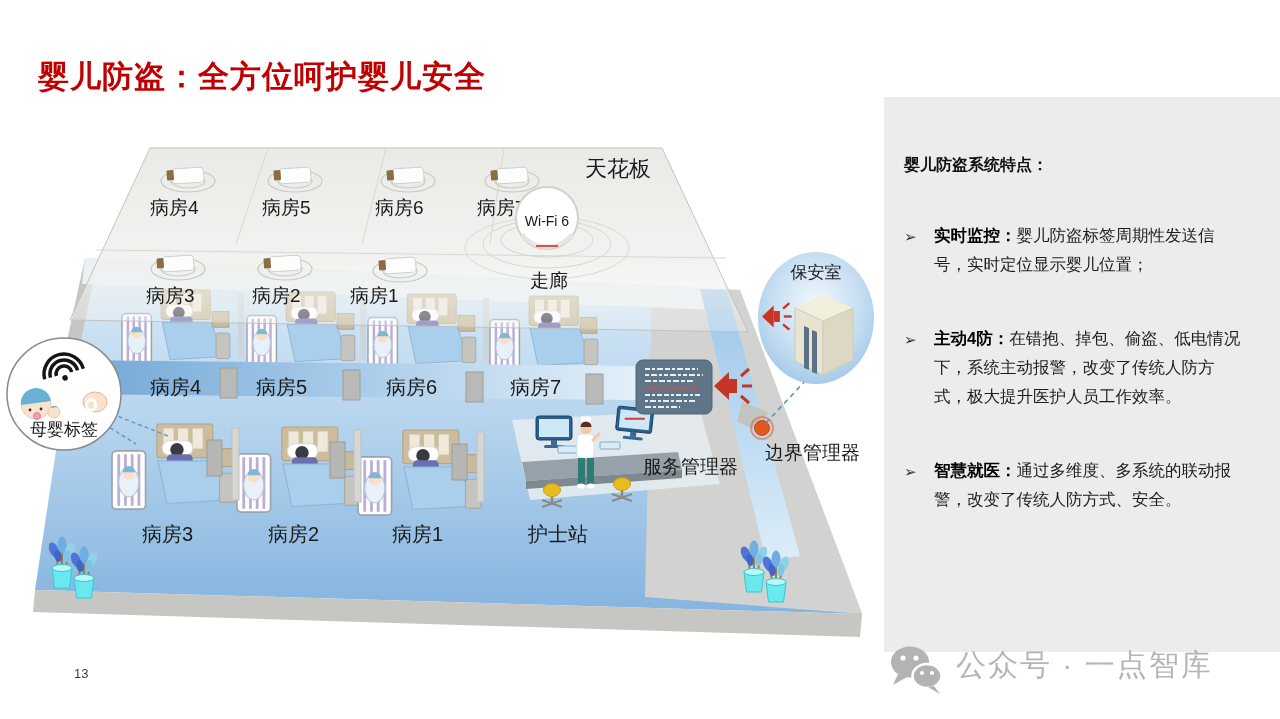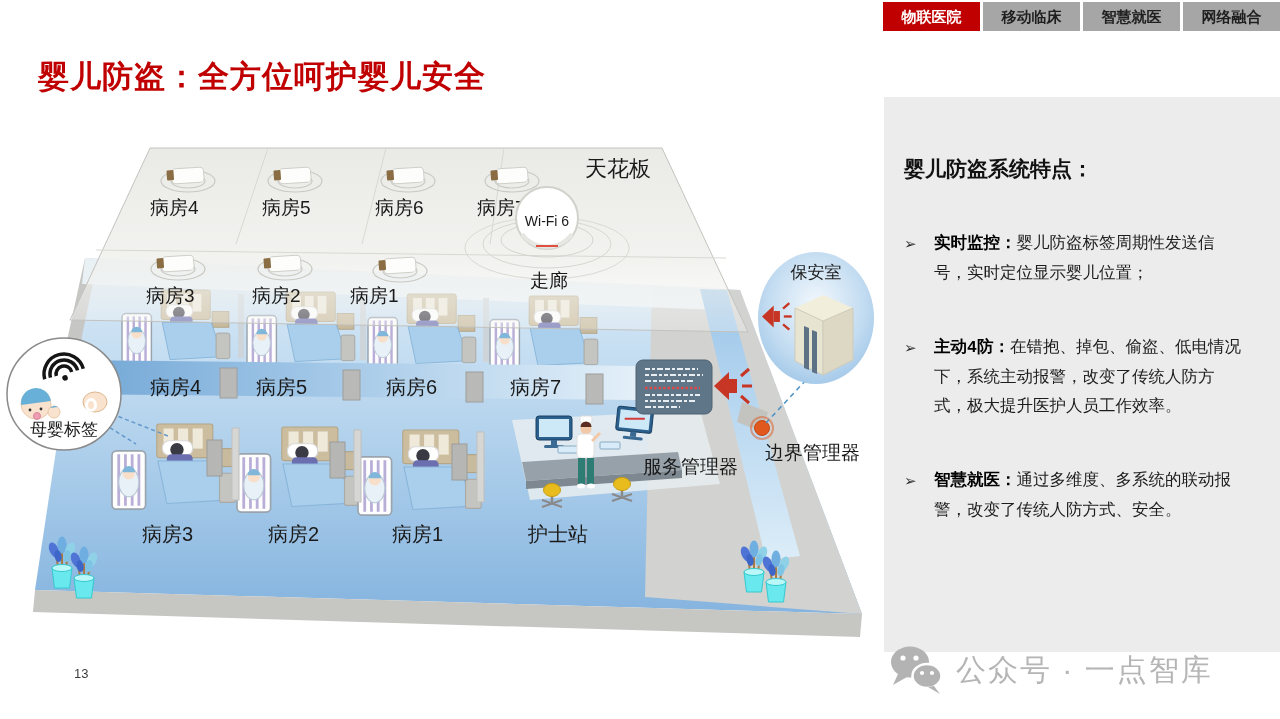--- a/index.html
+++ b/index.html
@@ -9,45 +9,39 @@
   .tabs{position:absolute;top:2px;right:0;display:flex;gap:3px;}
   .tab{width:97px;height:29px;line-height:29px;text-align:center;font-size:15px;
        font-weight:bold;background:#a6a6a6;color:#1f1f1f;cursor:default;}
   .tab.active{background:#c00000;color:#ffffff;}
   
   .title{position:absolute;left:38px;top:44px;font-size:31px;font-weight:bold;
          color:#c00000;letter-spacing:1px;white-space:nowrap;margin-top:12px;}
   
   .panel{position:absolute;left:884px;top:97px;width:396px;height:555px;
          background:#ececec;box-sizing:border-box;padding:58px 34px 0 20px;}
-  .panel-heading{font-size:21px;font-weight:bold;color:#111;margin:0;}
+  .panel-heading{font-size:16px;font-weight:bold;color:#111;margin:0;}
   .bullet{display:flex;margin-top:45px;font-size:16.5px;line-height:29px;color:#1d1d1d;}
   .bullet .mark{flex:none;width:30px;font-size:15px;color:#333;padding-top:1px;}
-  .bullet .lead{font-weight:bold;color:#000;font-family:Liberation Mono, monospace;}
+  .bullet .lead{font-weight:bold;color:#000;}
   
   .page-num{position:absolute;left:74px;top:666px;font-size:13px;color:#3f3f3f;}
-  .watermark{position:absolute;left:888px;top:645px;display:flex;align-items:center;color:#b5b5b5;}
+  .watermark{position:absolute;left:888px;top:645px;display:flex;color:#b5b5b5;}
   .watermark .wm-text{font-size:30px;letter-spacing:2px;margin-left:12px;white-space:nowrap;}
   
   .diagram{position:absolute;left:0px;top:132px;width:880px;height:525px;}
   svg text{font-family:"Liberation Sans",sans-serif;fill:#1a1a1a;}
   .rlabel{font-size:19px;}
   .rlabel-big{font-size:20px;}
 </style>
 </head>
 <body>
 
 <div class="slide">
 
-  <div class="tabs">
-    <div class="tab active">物联医院</div>
-    <div class="tab">移动临床</div>
-    <div class="tab">智慧就医</div>
-    <div class="tab">网络融合</div>
-  </div>
 
   <div class="title">婴儿防盗：全方位呵护婴儿安全</div>
 
   <div class="diagram">
   <svg width="880" height="525" viewBox="0 0 880 525">
     <defs>
       <linearGradient id="floorGrad" x1="0" y1="0" x2="0" y2="1">
         <stop offset="0" stop-color="#dcecf8"></stop>
             <stop offset="0.55" stop-color="#aecfeb"></stop>
             <stop offset="1" stop-color="#85b4df"></stop>

